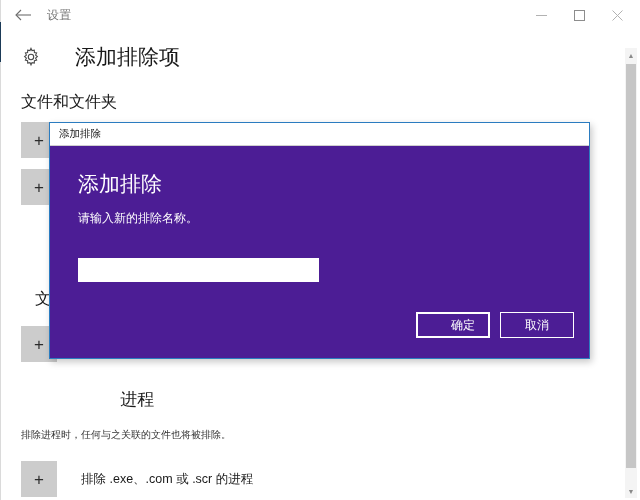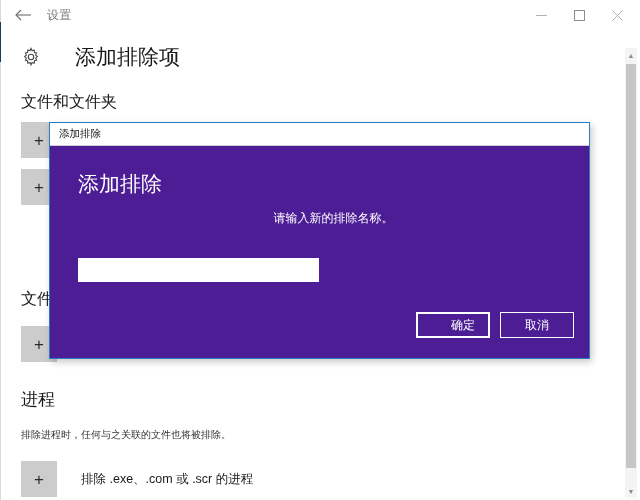--- a/index.html
+++ b/index.html
@@ -96,20 +96,21 @@
     font-weight: 400;
     color: #1a1a1a;
     line-height: 1.2;
   }
 
   .section-heading {
     font-size: 16px;
     color: #1a1a1a;
     font-weight: 400;
     padding-left: 20px;
+    text-align: center;
   }
   .section-desc {
     font-size: 10px;
     color: #333333;
     padding-left: 20px;
     line-height: 1.5;
   }
 
   .add-row {
     display: flex;
@@ -191,21 +192,20 @@
   .dialog-heading {
     font-size: 21px;
     font-weight: 400;
     color: #ffffff;
     line-height: 1.15;
   }
   .dialog-subtext {
     font-size: 12px;
     color: #ffffff;
     margin-top: 14px;
-    text-align: center;
   }
   .dialog-input {
     margin-top: 31px;
     width: 241px;
     height: 24px;
     background: #ffffff;
     border: 1px solid #ffffff;
     outline: none;
     font-family: "Liberation Sans", sans-serif;
     font-size: 12px;

